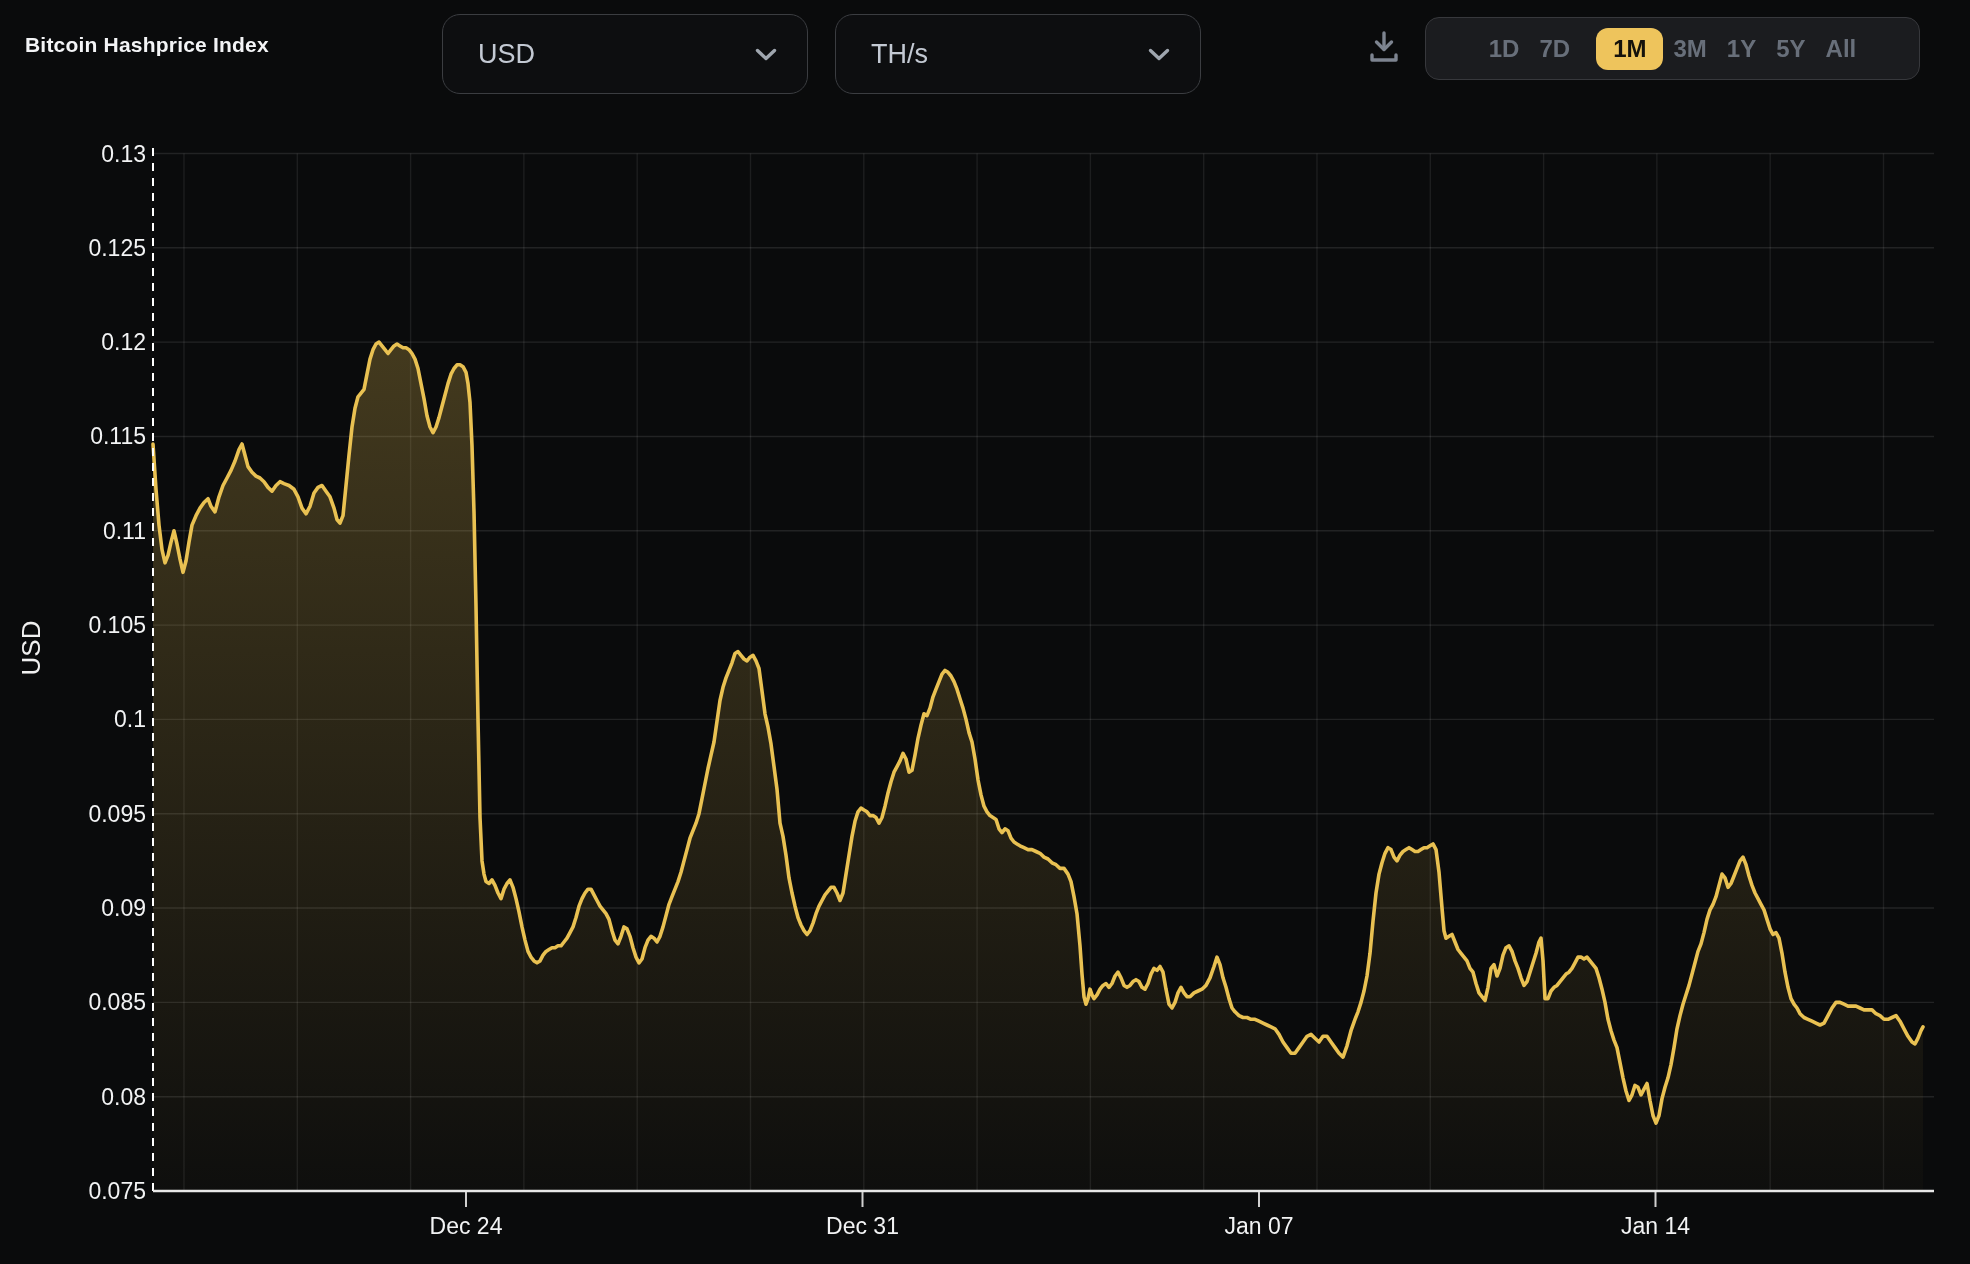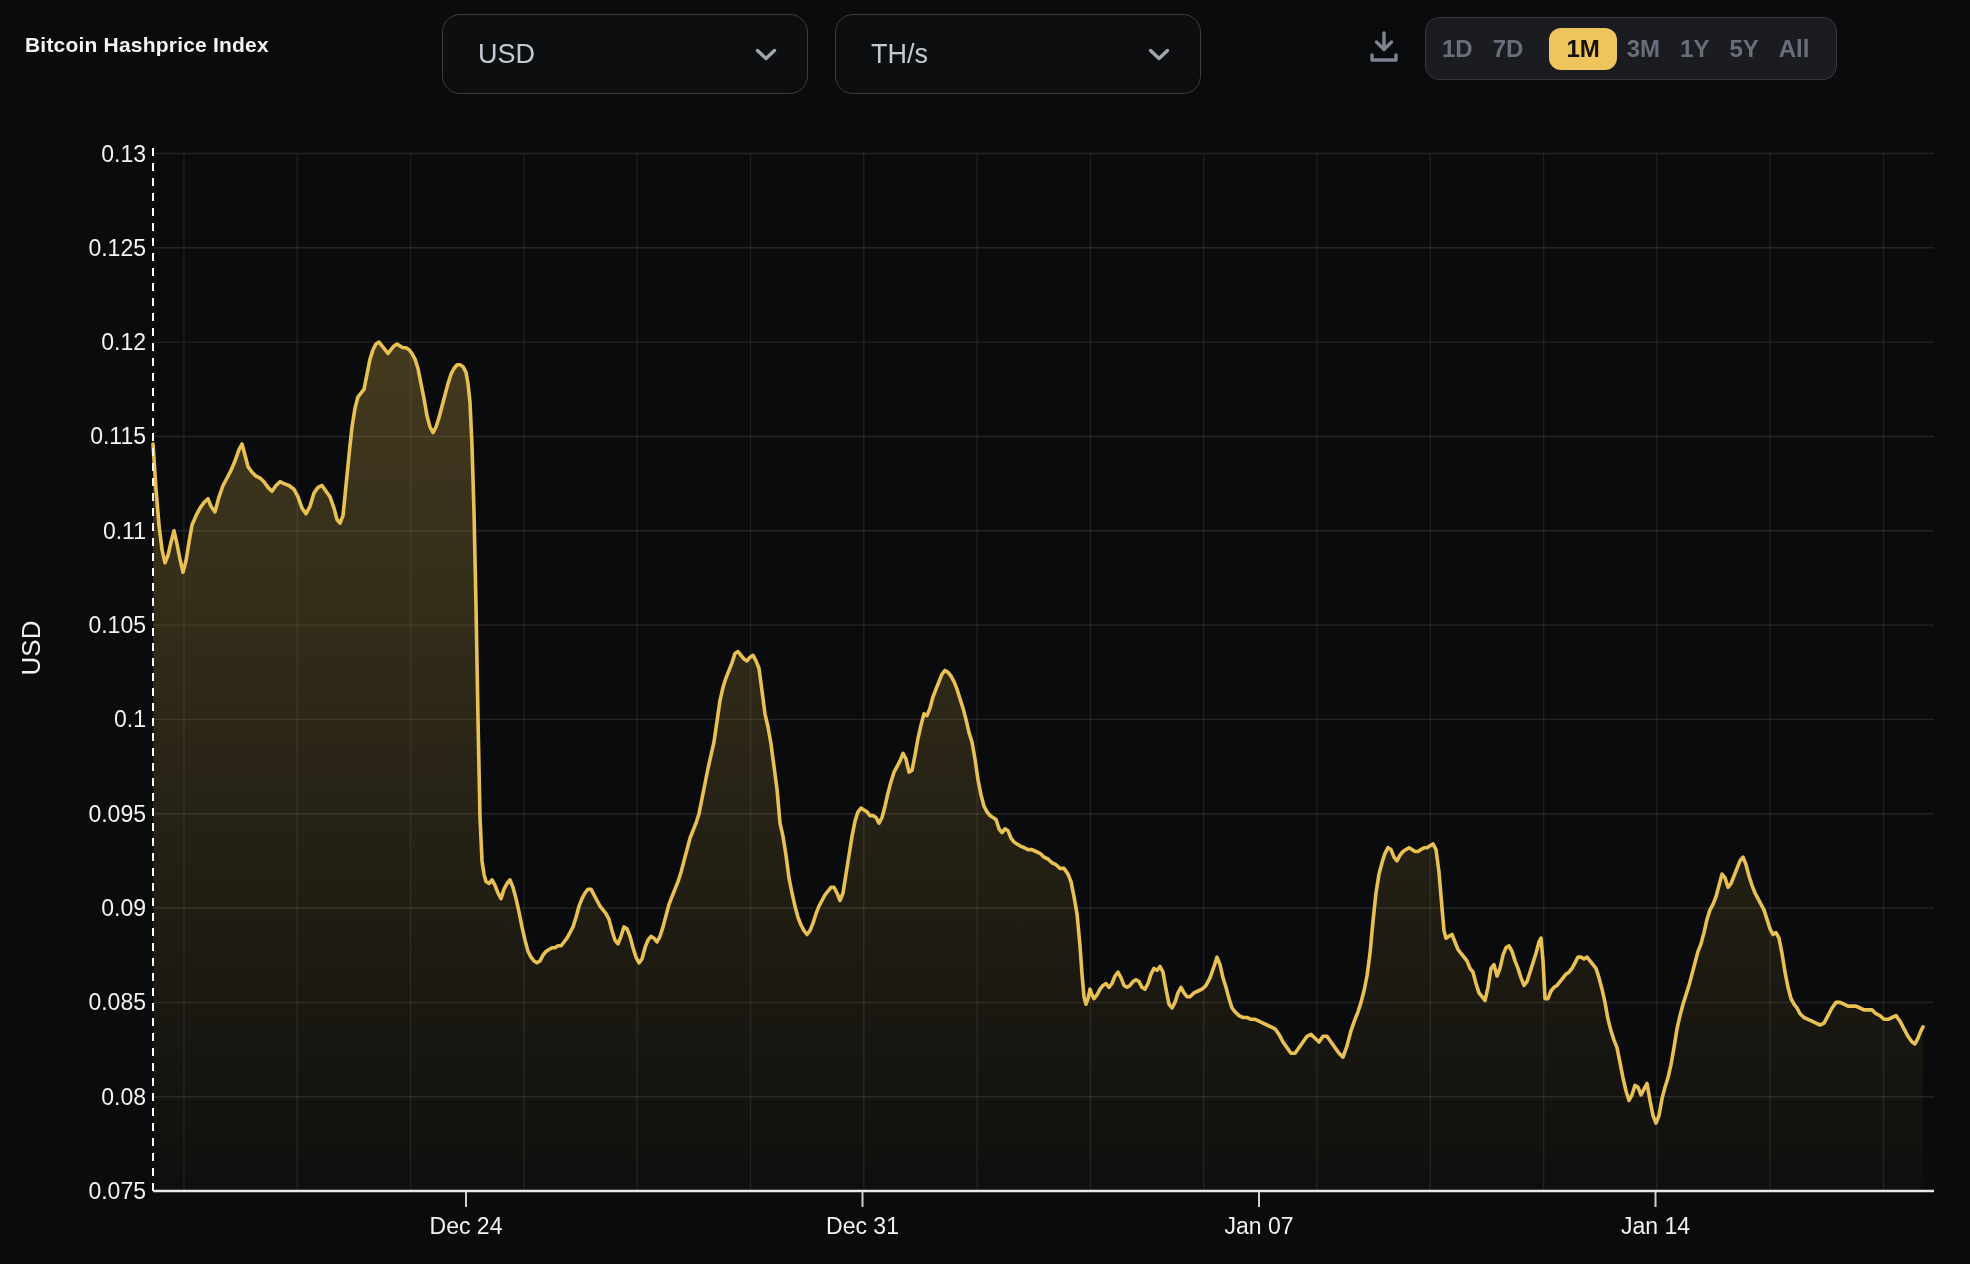--- a/index.html
+++ b/index.html
@@ -14,24 +14,24 @@
             display:flex;align-items:center;cursor:pointer;}
   .dropdown .dd-value{margin-left:35px;font-size:27px;color:#c3c9d3;flex:1;}
   .dropdown .dd-chevron{margin-right:30px;display:flex;align-items:center;}
   #dd-currency{left:442px;}
   #dd-unit{left:825px;margin-left:10px;}
 
   .download-btn{position:absolute;left:1360px;top:22px;width:48px;height:50px;
                 background:transparent;border:none;cursor:pointer;display:flex;
                 align-items:center;justify-content:center;padding:0;}
 
-  .range-group{position:absolute;left:1425px;top:17px;width:412px;height:63px;
+  .range-group{position:absolute;left:1425px;top:17px;width:495px;height:63px;
                box-sizing:border-box;background:#1b1c1f;border:1.5px solid #37383c;
                border-radius:14px;display:flex;align-items:center;
-               justify-content:flex-start;padding:0 6px;}
+               justify-content:center;padding:0 6px;}
   .range-btn{background:transparent;border:none;color:#686f7a;font-size:24px;
              font-weight:700;font-family:"Liberation Sans",sans-serif;cursor:pointer;
              padding:6px 10px;border-radius:12px;line-height:1;}
   .range-btn.active{background:#eec45c;color:#15120b;padding:9px 17px;margin-left:16px;}
 
   #chart-svg{position:absolute;left:0;top:0;}
   text{font-family:"Liberation Sans",sans-serif;}
 </style>
 </head>
 <body>

